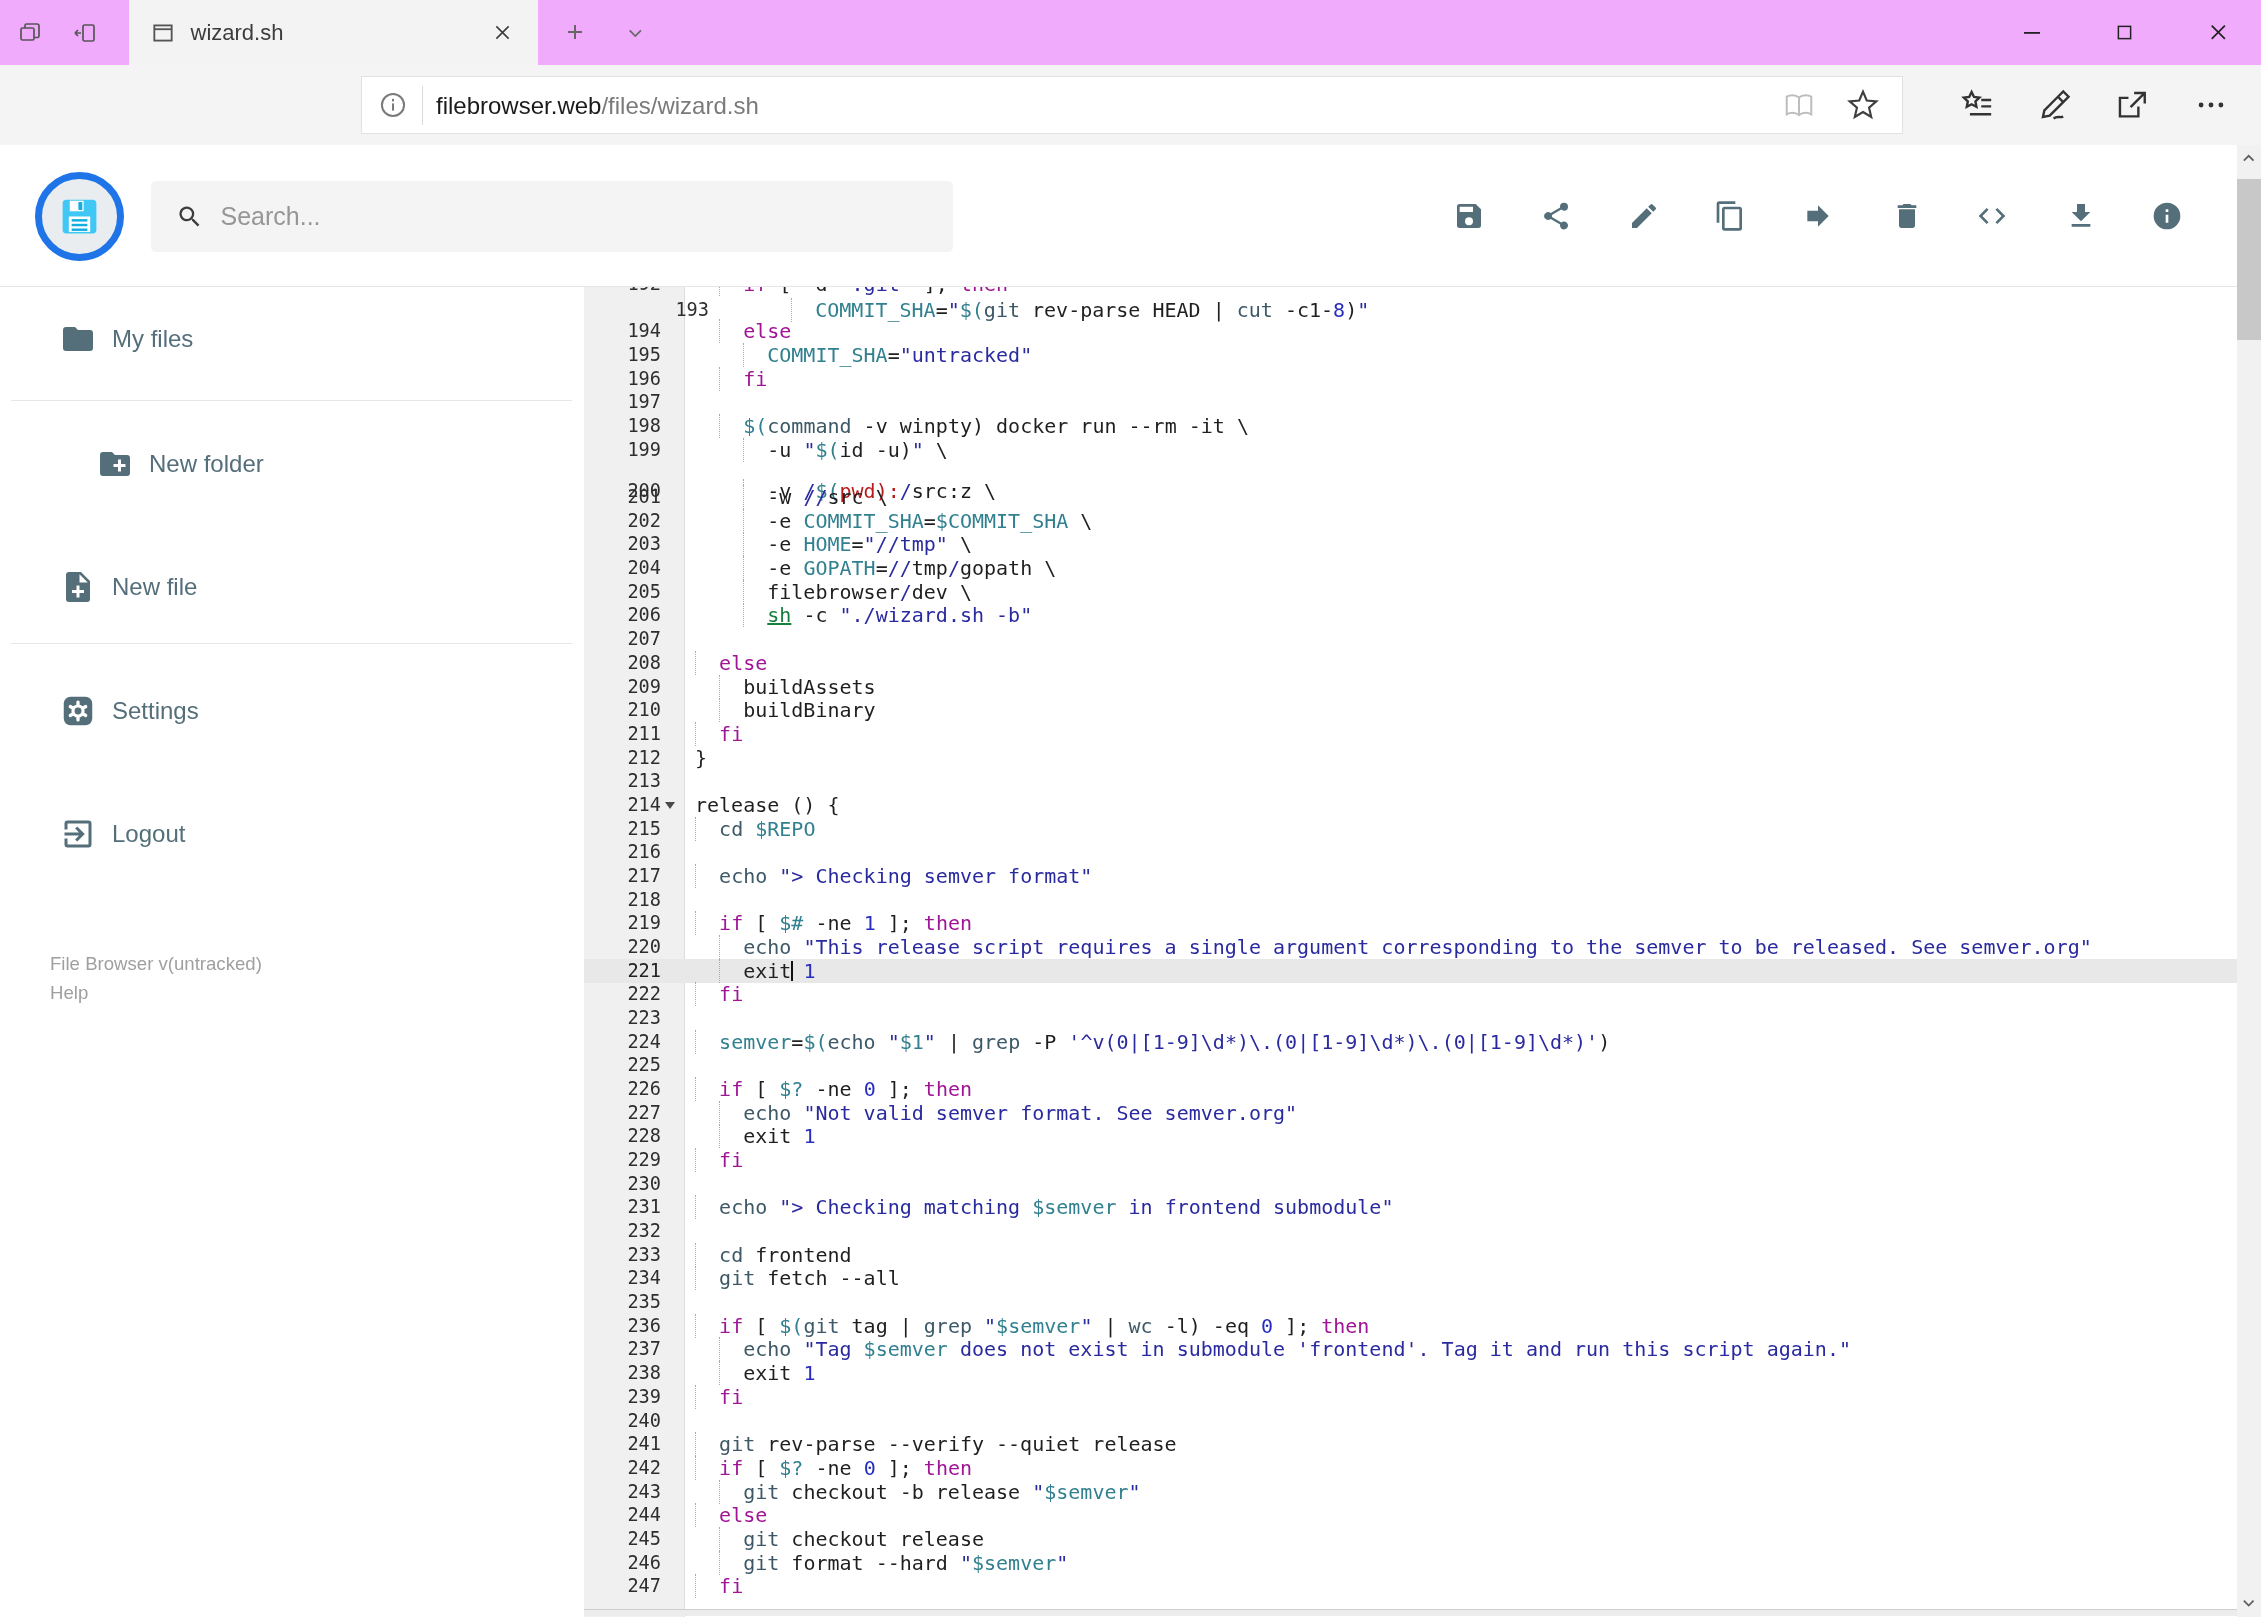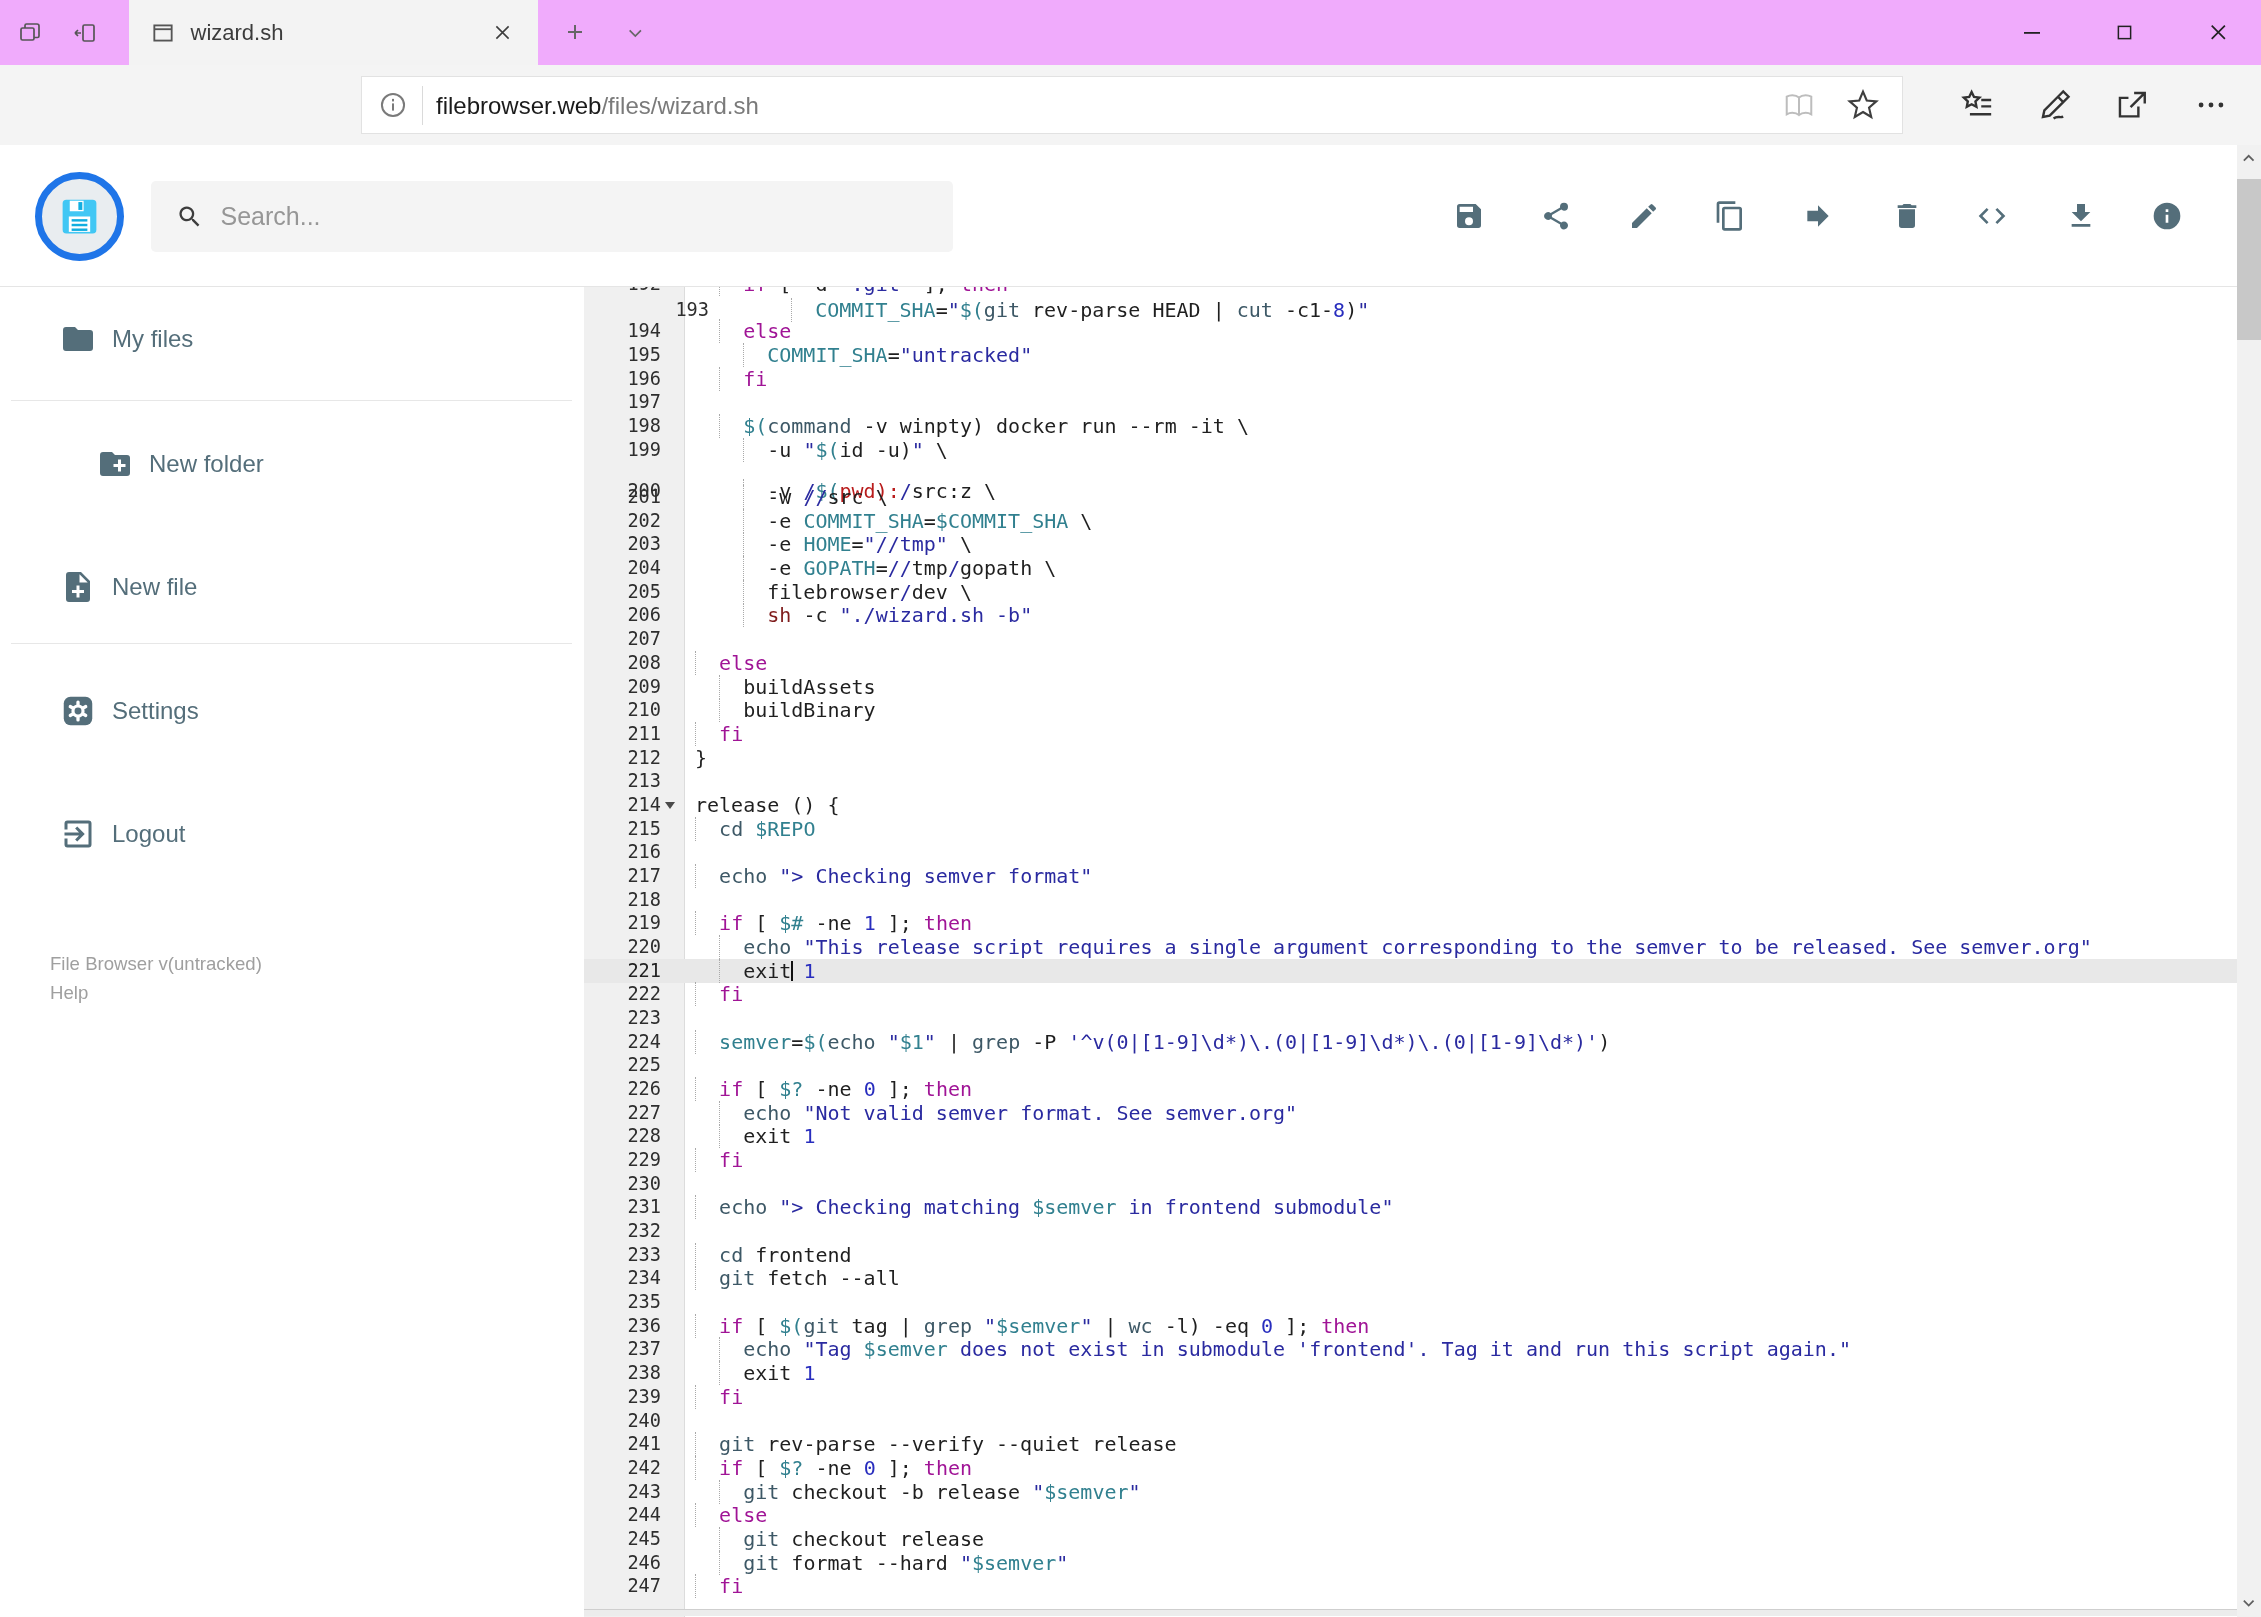--- a/index.html
+++ b/index.html
@@ -381,21 +381,21 @@
           <div class="code"><span style="color: rgb(31, 31, 31);">      -e </span><span style="color: rgb(49, 128, 143);">GOPATH</span><span style="color: rgb(31, 31, 31);">=</span><span style="color: rgb(42, 42, 160);">//</span><span style="color: rgb(31, 31, 31);">tmp</span><span style="color: rgb(42, 42, 160);">/</span><span style="color: rgb(31, 31, 31);">gopath \</span></div>
         </div>
         <div class="cl" style="top: 293px;">
           <div class="gut">205</div>
           <div class="guide" style="left: 159px;"></div>
           <div class="code"><span style="color: rgb(31, 31, 31);">      filebrowser</span><span style="color: rgb(42, 42, 160);">/</span><span style="color: rgb(31, 31, 31);">dev \</span></div>
         </div>
         <div class="cl" style="top: 316px;">
           <div class="gut">206</div>
           <div class="guide" style="left: 159px;"></div>
-          <div class="code"><span style="color: rgb(31, 31, 31);">      </span><span style="color: #7f1d1d;">sh</span><span style="color: rgb(31, 31, 31);"> -c </span><span style="color: rgb(42, 42, 160);">"./wizard.sh -b"</span></div>
+          <div class="code"><span style="color: rgb(31, 31, 31);">      </span><span style="color: #15803d; text-decoration: underline;">sh</span><span style="color: rgb(31, 31, 31);"> -c </span><span style="color: rgb(42, 42, 160);">"./wizard.sh -b"</span></div>
         </div>
         <div class="cl" style="top: 340px;">
           <div class="gut">207</div>
           <div class="code"></div>
         </div>
         <div class="cl" style="top: 364px;">
           <div class="gut">208</div>
           <div class="guide" style="left: 111px;"></div>
           <div class="code"><span style="color: rgb(31, 31, 31);">  </span><span style="color: rgb(160, 20, 150);">else</span></div>
         </div>

